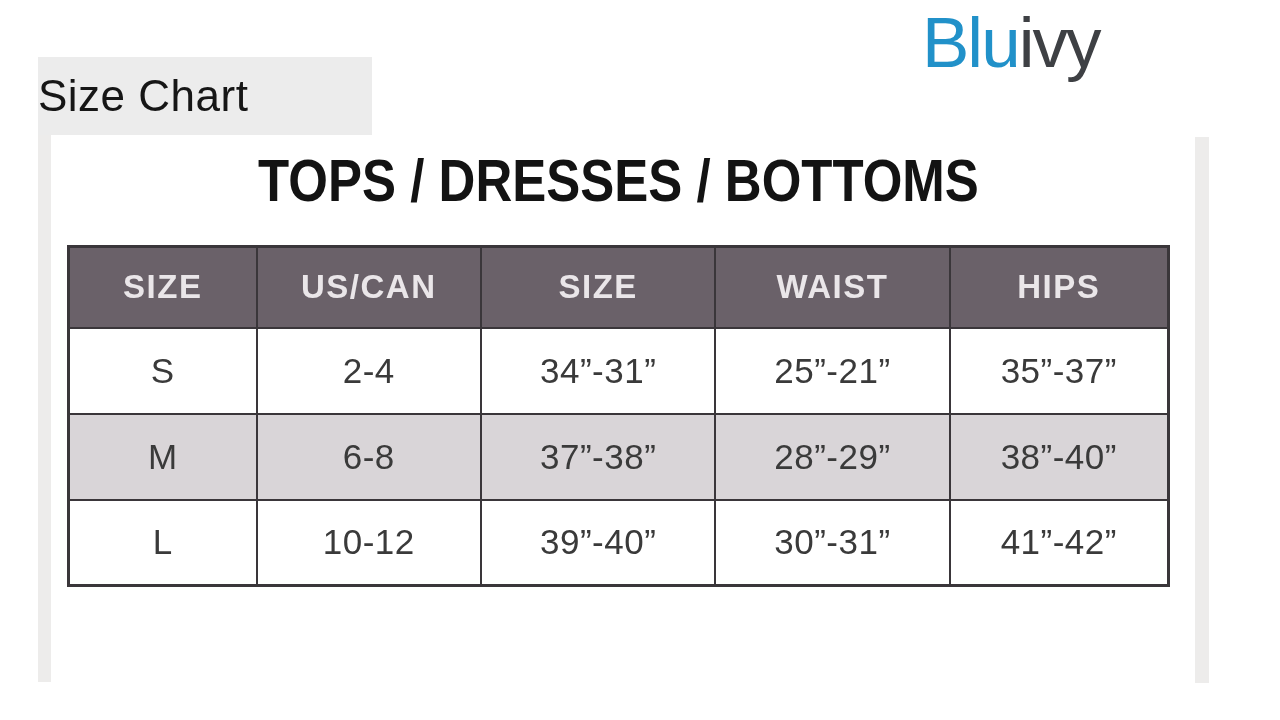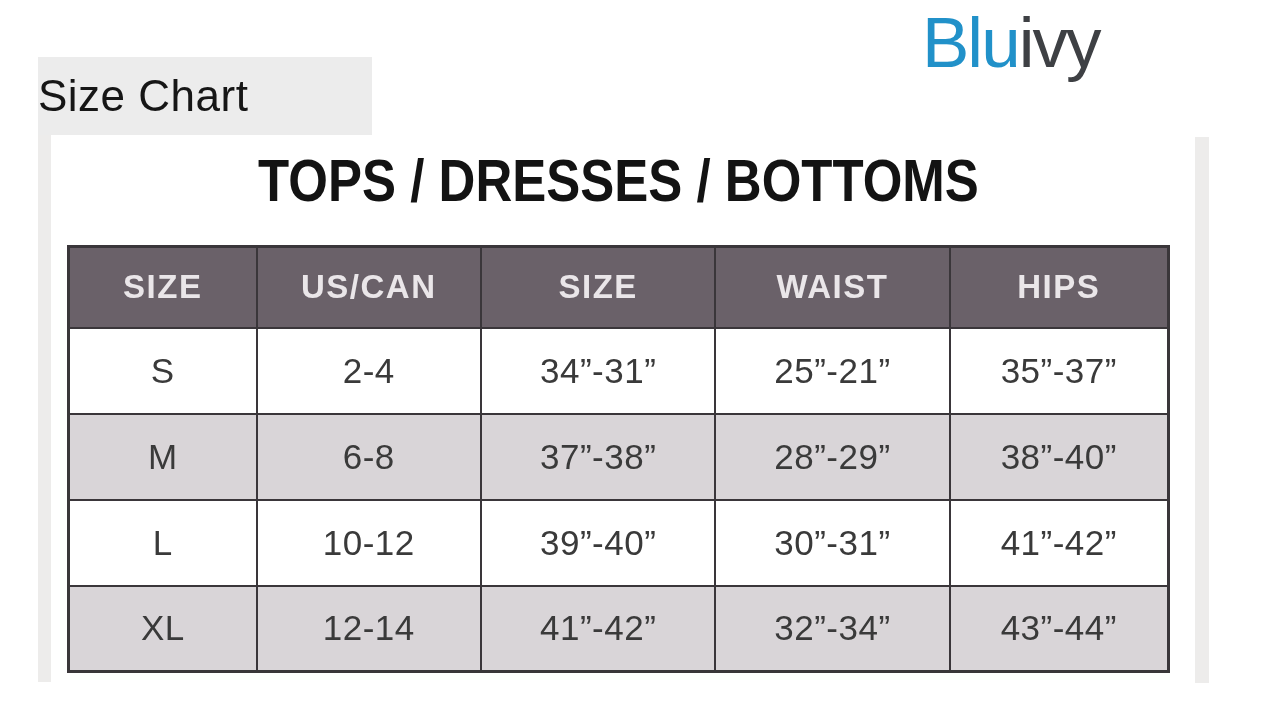--- a/index.html
+++ b/index.html
@@ -169,23 +169,16 @@
         <td>28”-29”</td>
         <td>38”-40”</td>
       </tr>
       <tr>
         <td>L</td>
         <td>10-12</td>
         <td>39”-40”</td>
         <td>30”-31”</td>
         <td>41”-42”</td>
       </tr>
-      <tr>
-        <td>XL</td>
-        <td>12-14</td>
-        <td>41”-42”</td>
-        <td>32”-34”</td>
-        <td>43”-44”</td>
-      </tr>
     </tbody>
   </table>
 
 </div>
 
 </body></html>

